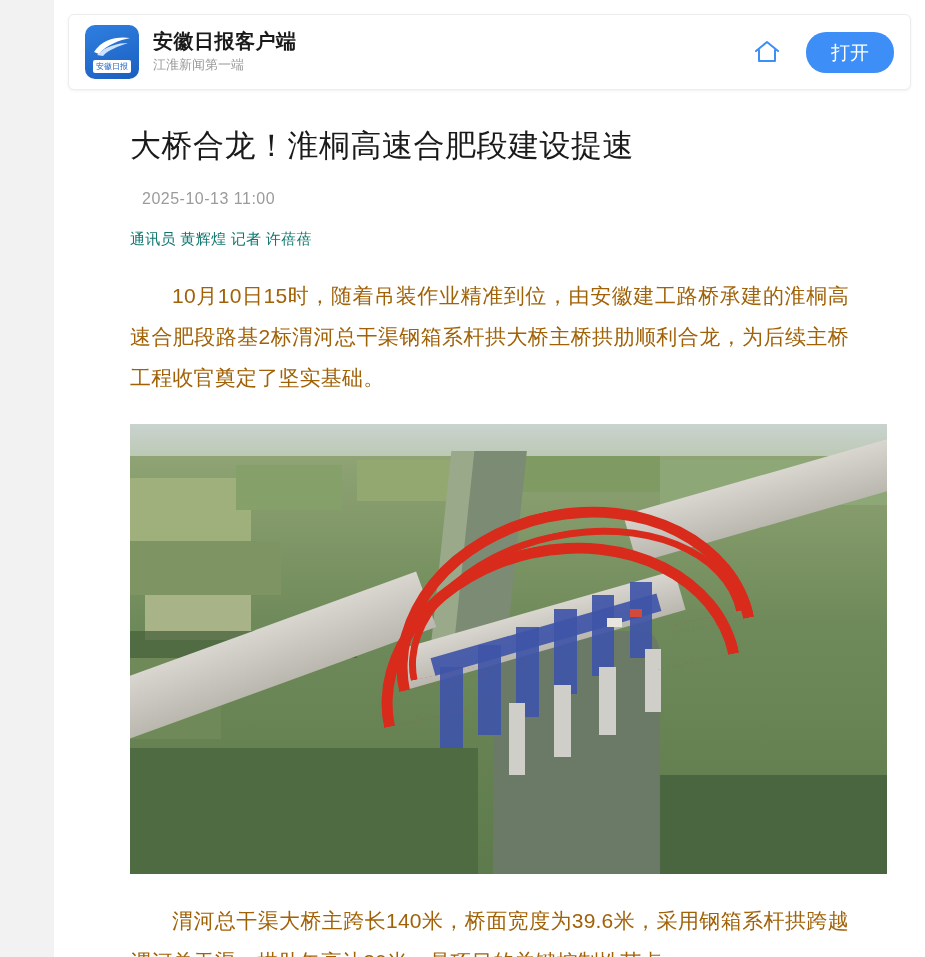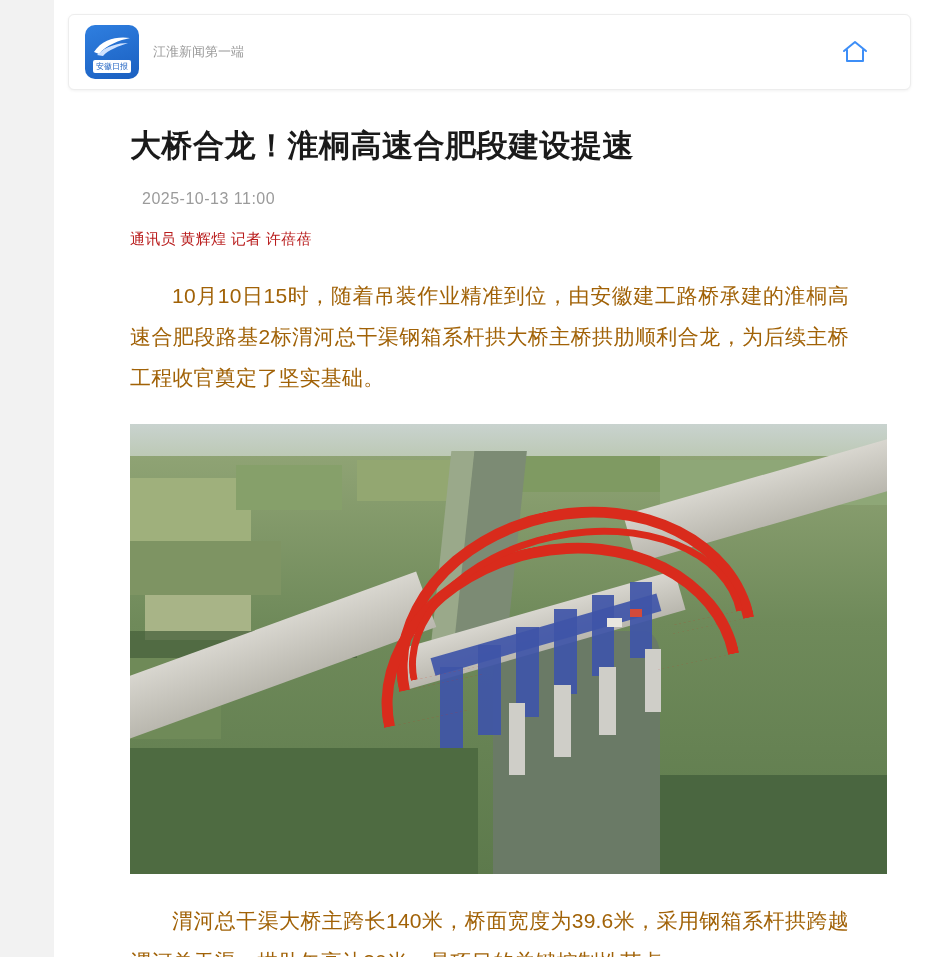--- a/index.html
+++ b/index.html
@@ -111,35 +111,35 @@
     font-family: "Liberation Sans", sans-serif;
   }
 
   
   .article {
     padding: 0 36px;
   }
   .headline {
     margin: 34px 0 0 40px;
     font-size: 31px;
-    font-weight: bold;
+    font-weight: normal;
     color: #1a1a1a;
     line-height: 44px;
     letter-spacing: 0.5px;
   }
   .meta-date {
     margin: 22px 0 0 52px;
     font-size: 16px;
     color: #9b9b9b;
     letter-spacing: 0.5px;
   }
   .meta-author {
     margin: 22px 0 0 40px;
     font-size: 15px;
-    color: #b91c1c;
+    color: #0f766e;
     letter-spacing: 0.3px;
   }
   .para {
     margin: 26px 40px 0 40px;
     font-size: 21px;
     line-height: 41px;
     color: #a16207;
     text-align: justify;
     text-indent: 2em;
     letter-spacing: 0.2px;
@@ -206,28 +206,30 @@
 
     <div class="app-card">
       <div class="app-logo">
         <svg class="swoosh" viewBox="0 0 40 22">
           <path d="M2 17 C10 4, 26 1, 38 3 C28 5, 14 10, 7 19 Z" fill="#ffffff"></path>
           <path d="M5 20 C14 11, 26 8, 36 8 C27 11, 16 15, 11 21 Z" fill="#cfe2ff"></path>
         </svg>
         <div class="plate">安徽日报</div>
       </div>
       <div class="app-text">
+        <div class="app-name">安徽日报客户端</div>
         <div class="app-slogan">江淮新闻第一端</div>
       </div>
       <div class="home-icon">
         <svg width="32" height="32" viewBox="0 0 32 32" fill="none" stroke="#3d8ef7" stroke-width="2" stroke-linecap="round" stroke-linejoin="round">
           <path d="M5 15 L16 6 L27 15"></path>
           <path d="M8 14 V25 H24 V14"></path>
         </svg>
       </div>
+      <button class="open-btn">打开</button>
     </div>
 
     <div class="article">
       <h1 class="headline">大桥合龙！淮桐高速合肥段建设提速</h1>
       <div class="meta-date">2025-10-13 11:00</div>
       <div class="meta-author">通讯员 黄辉煌 记者 许蓓蓓</div>
 
       <p class="para">10月10日15时，随着吊装作业精准到位，由安徽建工路桥承建的淮桐高速合肥段路基2标渭河总干渠钢箱系杆拱大桥主桥拱肋顺利合龙，为后续主桥工程收官奠定了坚实基础。</p>
 
       <div class="photo-wrap">

